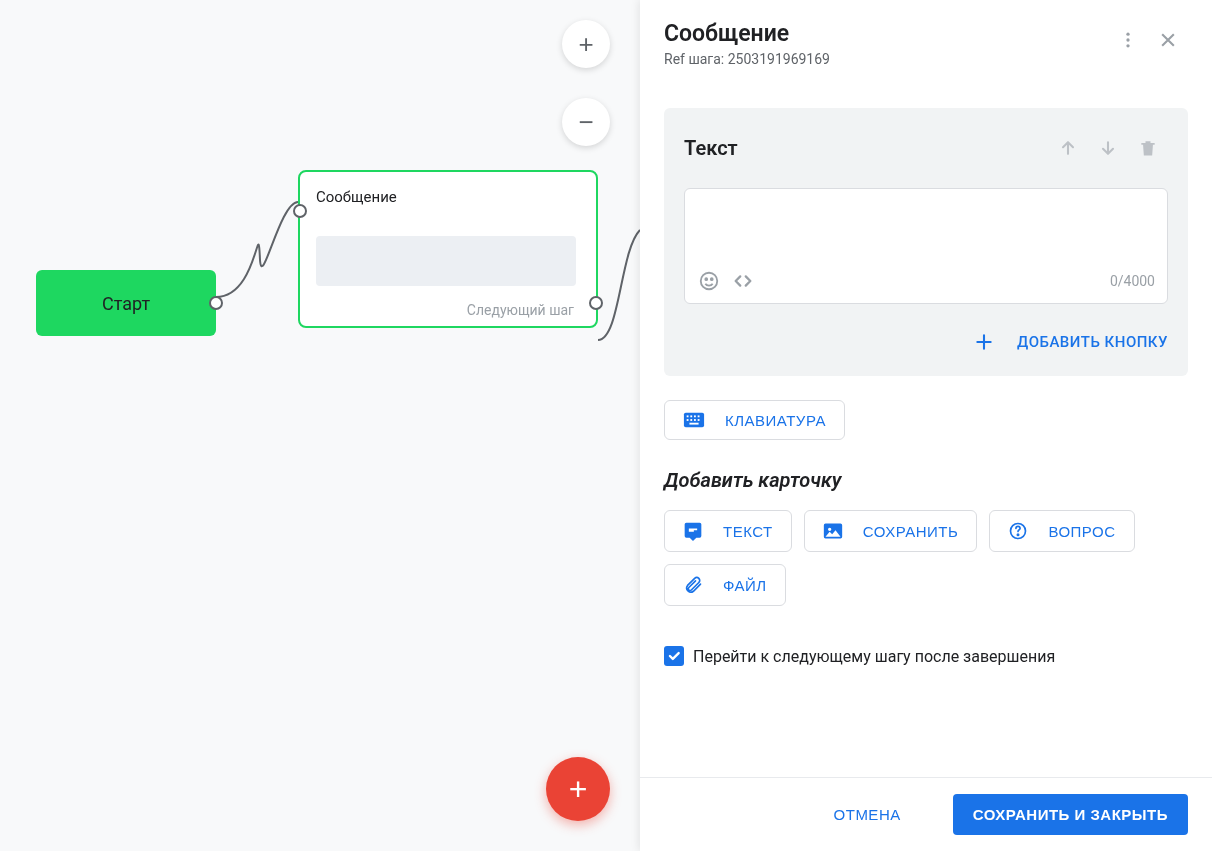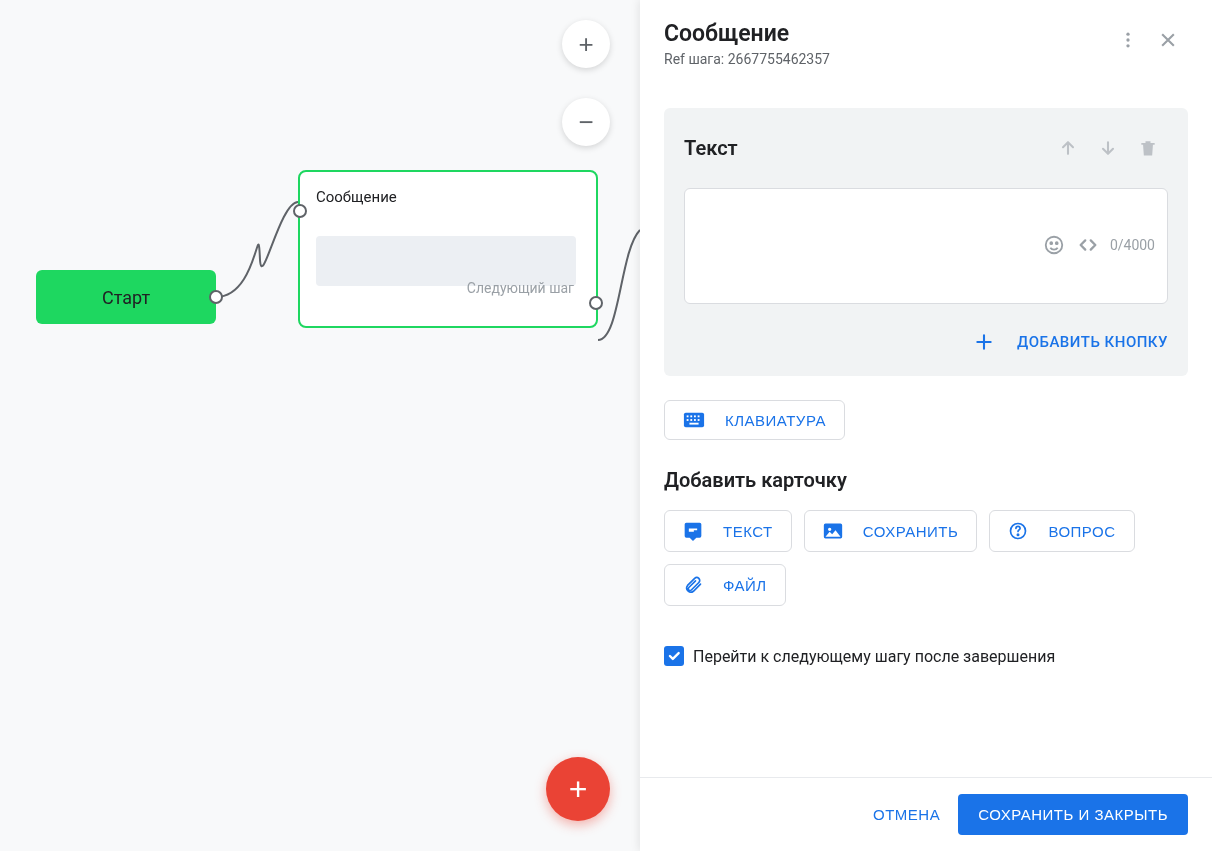--- a/index.html
+++ b/index.html
@@ -62,21 +62,21 @@
     font-size: 32px;
     font-weight: 300;
   }
   
   
   .node-start {
     position: absolute;
     left: 36px;
     top: 270px;
     width: 180px;
-    height: 54px;
+    height: 66px;
     background: #1ed760;
     border-radius: 6px;
     display: flex;
     align-items: center;
     justify-content: center;
     font-size: 18px;
     color: #202124;
   }
   .node-start .port-out {
     position: absolute;
@@ -107,21 +107,21 @@
   }
   .node-message .body-placeholder {
     width: 260px;
     height: 50px;
     background: #eceff3;
     border-radius: 4px;
   }
   .node-message .next-step {
     position: absolute;
     right: 22px;
-    bottom: 30px;
+    bottom: 8px;
     font-size: 14px;
     color: #9aa0a6;
   }
   .node-message .port-in {
     position: absolute;
     left: -7px;
     top: 32px;
     width: 14px; height: 14px;
     border-radius: 50%;
     background: #fff;
@@ -215,21 +215,21 @@
     color: #202124;
   }
   .text-card-header .icon-btn { color: #bdc1c6; }
   
   .text-input-box {
     background: #fff;
     border: 1px solid #dadce0;
     border-radius: 6px;
     min-height: 116px;
     display: flex;
-    flex-direction: row;
+    flex-direction: column;
   }
   .text-input-box .editable {
     flex: 1;
     padding: 12px;
     min-height: 60px;
     outline: none;
   }
   .text-input-box .footer-row {
     display: flex;
     align-items: center;
@@ -278,20 +278,21 @@
     letter-spacing: 0.5px;
     cursor: pointer;
   }
   .pill-btn svg { flex-shrink: 0; }
   
   .section-title {
     font-size: 20px;
     font-weight: 600;
     color: #202124;
     margin: 28px 0 18px 0;
+    font-style: italic;
   }
   .card-buttons {
     display: flex;
     flex-wrap: wrap;
     gap: 12px;
   }
   
   .checkbox-row {
     display: flex;
     align-items: center;
@@ -311,39 +312,39 @@
   .checkbox-row label {
     font-size: 16px;
     color: #202124;
   }
   
   .panel-footer {
     border-top: 1px solid #e8eaed;
     padding: 16px 24px;
     display: flex;
     justify-content: flex-end;
-    gap: 4px;
+    gap: 38px;
   }
   .btn-text {
     border: none;
     background: transparent;
     color: #1a73e8;
     font-size: 15px;
     font-weight: 500;
     letter-spacing: 0.5px;
     padding: 10px 14px;
     cursor: pointer;
     border-radius: 4px;
   }
   .btn-primary {
     border: none;
     background: #1a73e8;
     color: #fff;
     font-size: 15px;
-    font-weight: 400;
+    font-weight: 700;
     letter-spacing: 0.5px;
     padding: 12px 20px;
     cursor: pointer;
     border-radius: 4px;
   }
 </style>
 </head>
 <body>
 
 <div class="canvas">
@@ -378,21 +379,21 @@
   <button class="fab">
     <span>+</span>
   </button>
 </div>
 
 <div class="panel">
 
   <div class="panel-header">
     <div class="titles">
       <h1>Сообщение</h1>
-      <div class="ref">Ref шага: 2667755462357</div>
+      <div class="ref">Ref шага: 2503191969169</div>
     </div>
     <button class="icon-btn">
       <svg width="20" height="20" viewBox="0 0 24 24" fill="currentColor">
           <circle cx="12" cy="5" r="2"></circle>
           <circle cx="12" cy="12" r="2"></circle>
           <circle cx="12" cy="19" r="2"></circle>
         </svg>
     </button>
     <button class="icon-btn">
       <svg width="20" height="20" viewBox="0 0 24 24" stroke="currentColor" stroke-width="2.5" fill="none">

